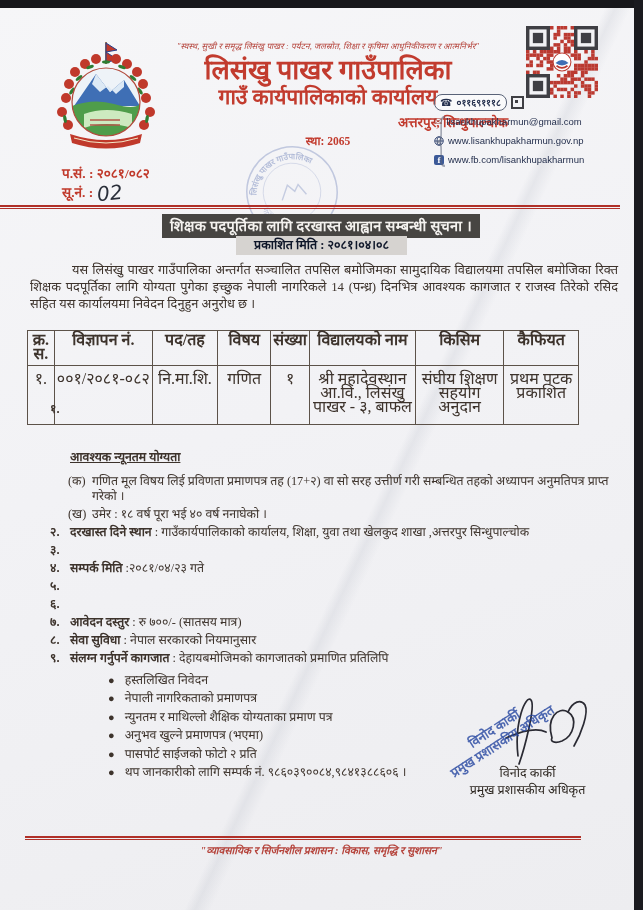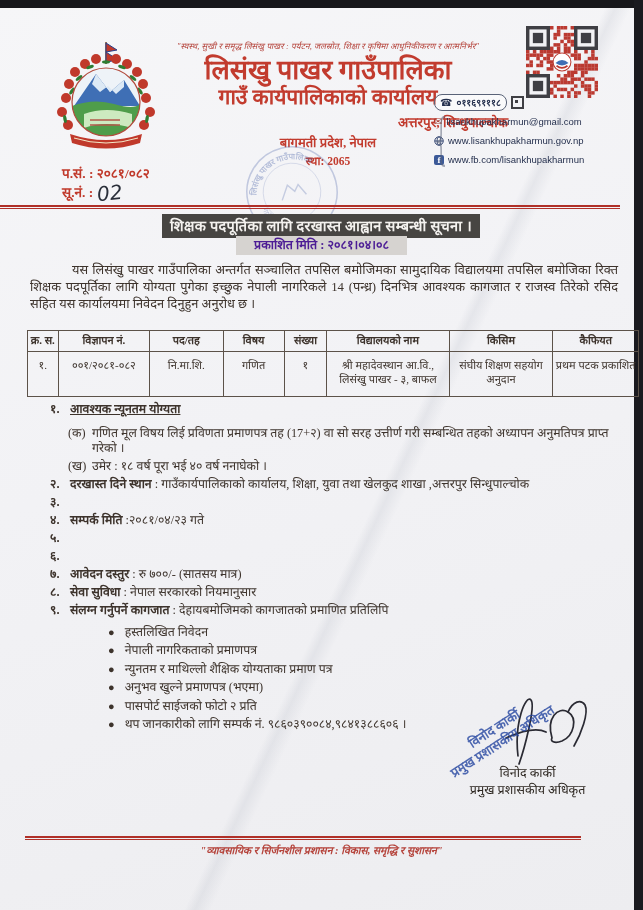--- a/index.html
+++ b/index.html
@@ -45,35 +45,35 @@
   .stamp-round{position:absolute;left:244px;top:144px;width:96px;height:96px;opacity:.55;transform:rotate(-14deg);}
 
   .rule{position:absolute;left:0;top:205px;width:620px;}
   .rule-a{height:2px;background:#b03028;}
   .rule-b{height:1px;background:#b03028;margin-top:1px;}
 
   .notice-title{position:absolute;left:0;top:214px;width:642px;text-align:center;}
   .notice-title span{display:inline-block;background:#474542;color:#f4f2ef;font-weight:bold;font-size:14.5px;
       padding:1px 8px 3px;letter-spacing:.3px;}
   .published{position:absolute;left:0;top:235px;width:643px;text-align:center;}
-  .published span{display:inline-block;background:#d6d3d0;color:#4c1d95;font-weight:bold;font-size:12.5px;padding:0 18px 2px;}
+  .published span{display:inline-block;background:#d6d3d0;color:#0f172a;font-weight:bold;font-size:12.5px;padding:0 18px 2px;}
 
   .body-par{position:absolute;left:30px;top:262px;width:588px;font-size:12.8px;line-height:17px;
       text-align:justify;text-indent:42px;}
 
   
-  .tbl{position:absolute;left:27px;top:330px;width:612px;border-collapse:collapse;font-size:11px;color:#3d332c;}
+  .tbl{position:absolute;left:27px;top:330px;width:552px;border-collapse:collapse;font-size:16px;color:#3d332c;}
   .tbl th,.tbl td{border:1px solid #5c5249;text-align:center;vertical-align:top;padding:2px 2px 4px;font-weight:bold;line-height:14px;}
   .tbl td{font-weight:normal;padding-top:6px;padding-bottom:10px;}
 
   
   .list{position:absolute;left:50px;top:402px;width:568px;font-size:12.3px;line-height:15.5px;}
   .li{display:flex;margin-bottom:2.5px;}
   .li .num{width:20px;font-weight:bold;flex:0 0 auto;}
-  .li .lbl{font-weight:bold;}
+  .li .lbl{font-weight:bold;margin-top:48px;}
   .sub{margin:8px 0 2px 18px;}
   .sub .li .num{width:24px;font-weight:normal;}
   .bullets{margin:4px 0 0 58px;}
   .b-row{display:flex;gap:10px;line-height:18.5px;}
   .b-row .dot{font-size:11px;}
 
   
   .sig{position:absolute;left:420px;top:688px;width:215px;text-align:center;}
   .sig-svg{margin-left:40px;}
   .sig-name{font-size:12.5px;color:#2c2620;margin-top:-8px;}
@@ -150,21 +150,20 @@
         <path d="M30 98 Q62 108 94 98" stroke="#f5e9c8" stroke-width="1" fill="none"></path>
       </g>
     </svg>
   </div>
 
   <div class="hdr">
     <div class="slogan">"स्वस्थ, सुखी र समृद्ध लिसंखु पाखर : पर्यटन, जलस्रोत, शिक्षा र कृषिमा आधुनिकीकरण र आत्मनिर्भर"</div>
     <div class="muni">लिसंखु पाखर गाउँपालिका</div>
     <div class="office">गाउँ कार्यपालिकाको कार्यालय</div>
     <div class="addr1">अत्तरपुर, सिन्धुपाल्चोक</div>
-    <div class="addr2">बागमती प्रदेश, नेपाल</div>
     <div class="est">स्था: 2065</div>
   </div>
 
   <div class="qr">
     <svg id="qr-svg" width="72" height="72" viewBox="0 0 21 21">
         <rect x="7" y="0" width="1.02" height="1.02" fill="#bb3a31"></rect>
         <rect x="9" y="0" width="1.02" height="1.02" fill="#bb3a31"></rect>
         <rect x="10" y="0" width="1.02" height="1.02" fill="#bb3a31"></rect>
         <rect x="11" y="0" width="1.02" height="1.02" fill="#bb3a31"></rect>
         <rect x="13" y="0" width="1.02" height="1.02" fill="#bb3a31"></rect>

